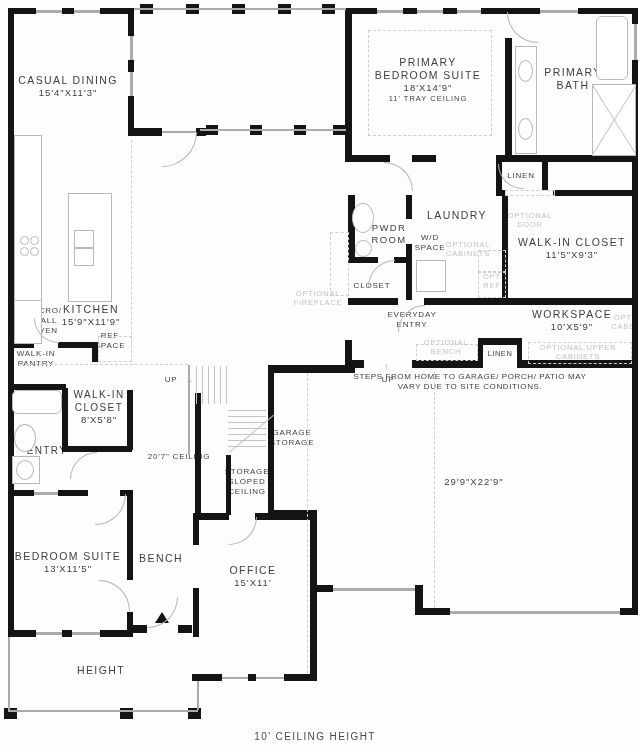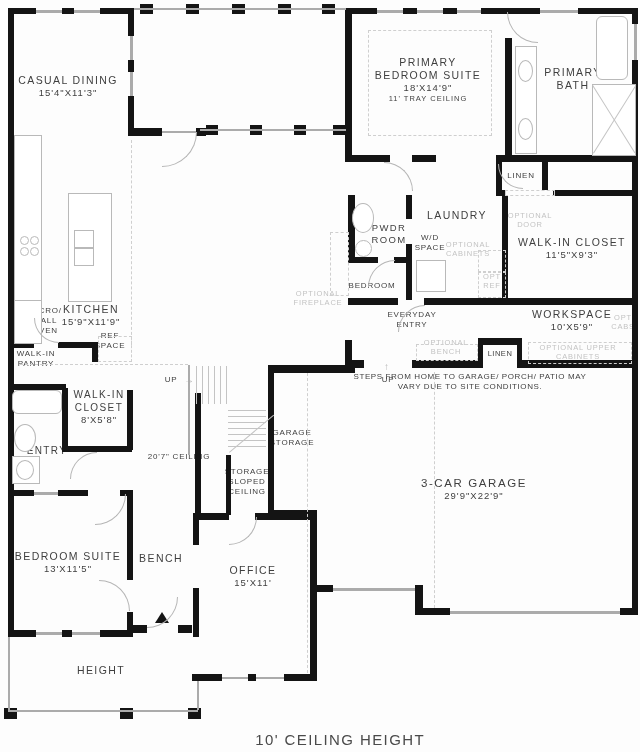--- a/index.html
+++ b/index.html
@@ -22,21 +22,21 @@
   .diag{position:absolute;background:#c4c4c4;transform-origin:0 0;}
   .lbl{position:absolute;transform:translateX(-50%);text-align:center;color:#3f3f3f;line-height:1.25;}
   .nm{font-size:10.5px;letter-spacing:1.4px;}
   .nm-lg{font-size:11.5px;letter-spacing:1.6px;}
   .dims{font-size:9.5px;letter-spacing:1px;}
   .ceil{font-size:7.5px;letter-spacing:1px;}
   .sm{font-size:8px;letter-spacing:0.8px;color:#3f3f3f;}
   .sm7{font-size:7.5px;letter-spacing:0.5px;}
   .opt{font-size:7.5px;letter-spacing:0.8px;color:#c3c3c3;}
   .note{font-size:8px;letter-spacing:0.6px;color:#3f3f3f;}
-  .footer{font-size:15px;letter-spacing:1.4px;color:#4a4a4a;text-align:right;}
+  .footer{font-size:10px;letter-spacing:1.4px;color:#4a4a4a;}
   .arrow{position:absolute;color:#b5b5b5;font-size:10px;}
   #entry-triangle{position:absolute;left:155px;top:612px;width:0;height:0;
       border-left:7px solid transparent;border-right:7px solid transparent;
       border-bottom:11px solid #141414;}
 </style>
 </head>
 <body>
 
 <div id="plan">
 
@@ -61,34 +61,33 @@
   </div>
   <div class="lbl" style="left:457px;top:209px;width:92px">
     <div class="nm">LAUNDRY</div>
   </div>
   <div class="lbl sm" style="left:430px;top:233px;width:40px"><span>W/D SPACE</span></div>
   <div class="lbl opt" style="left:468px;top:240px;width:60px"><span>OPTIONAL CABINETS</span></div>
   <div class="lbl opt" style="left:492px;top:272px;width:28px"><span>OPT REF</span></div>
   <div class="lbl" style="left:389px;top:222px;width:50px">
     <div class="nm" style="font-size:9.5px">PWDR ROOM</div>
   </div>
-  <div class="lbl sm" style="left:372px;top:281px;width:60px"><span>BEDROOM</span></div>
+  <div class="lbl sm" style="left:372px;top:281px;width:60px"><span>CLOSET</span></div>
   <div class="lbl opt" style="left:318px;top:289px;width:66px"><span>OPTIONAL FIREPLACE</span></div>
   <div class="lbl sm" style="left:412px;top:310px;width:72px"><span>EVERYDAY ENTRY</span></div>
   <div class="lbl opt" style="left:446px;top:338px;width:64px"><span>OPTIONAL BENCH</span></div>
   <div class="lbl sm sm7" style="left:500px;top:349px;width:42px"><span>LINEN</span></div>
   <div class="lbl" style="left:572px;top:308px;width:112px">
     <div class="nm">WORKSPACE</div>
     <div class="dims">10'X5'9"</div>
   </div>
   <div class="lbl opt" style="left:623px;top:313px;width:30px"><span>OPT CABS</span></div>
   <div class="lbl opt" style="left:578px;top:343px;width:110px"><span>OPTIONAL UPPER CABINETS</span></div>
   <div class="lbl note" style="left:470px;top:372px;width:234px"><span>STEPS FROM HOME TO GARAGE/ PORCH/ PATIO MAY VARY DUE TO SITE CONDITIONS.</span></div>
   <div class="lbl" style="left:474px;top:476px;width:150px">
-    <div class="nm-lg">3-CAR GARAGE</div>
     <div class="dims">29'9"X22'9"</div>
   </div>
   <div class="lbl" style="left:91px;top:303px;width:95px">
     <div class="nm">KITCHEN</div>
     <div class="dims">15'9"X11'9"</div>
   </div>
   <div class="lbl sm" style="left:81px;top:266px;width:30px"><span>DW</span></div>
   <div class="lbl sm" style="left:45px;top:306px;width:48px"><span>MICRO/ WALL OVEN</span></div>
   <div class="lbl sm" style="left:36px;top:349px;width:58px"><span>WALK-IN PANTRY</span></div>
   <div class="lbl sm" style="left:110px;top:331px;width:40px"><span>REF SPACE</span></div>

